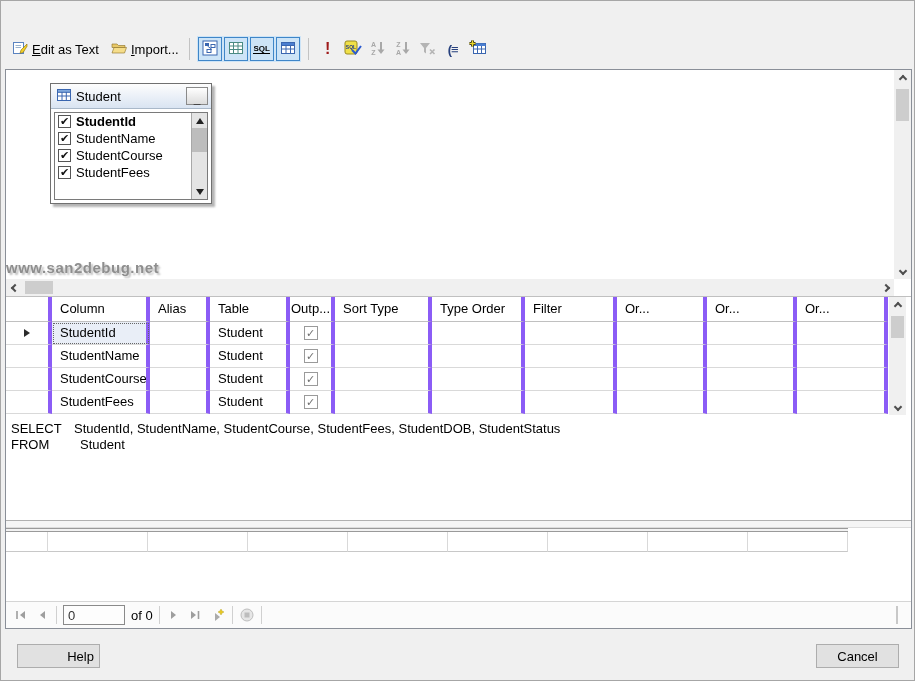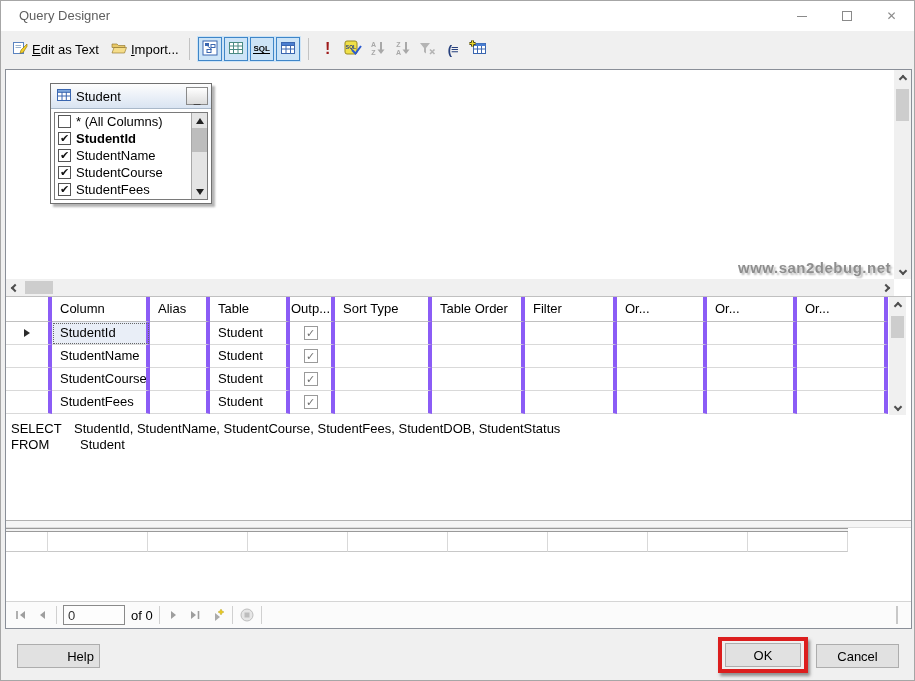--- a/index.html
+++ b/index.html
@@ -43,21 +43,21 @@
   .cbx { width:13px; height:13px; border:1px solid #555; background:#fff; display:flex; align-items:center; justify-content:center; font-size:11px; font-weight:bold; line-height:11px; color:#111; }
   .col-label { font-size:13px; white-space:nowrap; }
   .col-label.bold { font-weight:bold; }
   .list-scroll { position:absolute; top:0; right:0; bottom:0; width:16px; background:#e4e4e4; border-left:1px solid #a8a8a8; display:flex; flex-direction:column; }
   .list-scroll .arrowbox { height:15px; display:flex; align-items:center; justify-content:center; }
   .list-scroll .thumb { height:24px; background:#bdbdbd; }
   .list-scroll .track { flex:1; }
   .tri-up { width:0; height:0; border-left:4px solid transparent; border-right:4px solid transparent; border-bottom:6px solid #222; }
   .tri-down { width:0; height:0; border-left:4px solid transparent; border-right:4px solid transparent; border-top:6px solid #222; }
 
-  .watermark { position:absolute; top:189px; left:0; right:20px; text-align:right; font-weight:bold; font-size:15px; color:#8e8e8e; text-shadow:2px 2px 2px #bdbdbd; letter-spacing:.5px; }
+  .watermark { position:absolute; top:189px; left:0; right:20px; text-align:left; font-weight:bold; font-size:15px; color:#8e8e8e; text-shadow:2px 2px 2px #bdbdbd; letter-spacing:.5px; }
 
   
   .chev { display:inline-block; width:6px; height:6px; border-left:2px solid #4e4e4e; border-top:2px solid #4e4e4e; }
   .chev.up   { transform:rotate(45deg); }
   .chev.down { transform:rotate(225deg); }
   .chev.left { transform:rotate(-45deg); }
   .chev.right{ transform:rotate(135deg); }
   .dvscroll { position:absolute; top:0; right:0; width:17px; height:209px; background:#f0f0f0; }
   .dvscroll .sb-arrow { position:absolute; left:0; width:17px; height:17px; display:flex; align-items:center; justify-content:center; }
   .dvscroll .sb-thumb { position:absolute; left:2px; width:13px; background:#cdcdcd; }
@@ -111,34 +111,20 @@
   .help-btn { position:absolute; left:16px; top:15px; width:83px;padding-left:44px; }
   .cancel-btn { position:absolute; right:15px; top:15px; width:83px; }
   .ok-annotation { position:absolute; left:717px; top:8px; width:90px; height:36px; border:4px solid #dc1e1e; box-shadow:2px 3px 3px rgba(110,110,110,.75); display:flex; align-items:center; justify-content:center; }
   .ok-btn { width:76px; }
 </style>
 </head>
 <body>
 
 <div class="window">
 
-  <div class="titlebar">
-    <span class="title-text">Query Designer</span>
-    <div class="caption-btns">
-      <div class="cap-btn">
-          <span class="min-glyph"></span>
-        </div>
-      <div class="cap-btn">
-          <span class="max-glyph"></span>
-        </div>
-      <div class="cap-btn">
-          <span class="close-glyph">✕</span>
-        </div>
-    </div>
-  </div>
 
   <div class="toolbar">
     <div class="tbtn">
       <span>
         <svg width="16" height="16" viewBox="0 0 16 16">
             <rect x="1.5" y="2.5" width="10" height="11" fill="#fff" stroke="#5a83c0"></rect>
             <line x1="3.5" y1="5.5" x2="9" y2="5.5" stroke="#9ab2cc"></line>
             <line x1="3.5" y1="7.5" x2="9" y2="7.5" stroke="#9ab2cc"></line>
             <path d="M15 4 L9 10 L8 13.3 L11.3 12.3 L15 6.3z" fill="#f2cf2a" stroke="#8a6d00" stroke-width="0.6"></path>
           </svg>
@@ -268,24 +254,20 @@
                 <line x1="0.5" y1="7" x2="13.5" y2="7" stroke="#3a66b0"></line>
                 <line x1="5" y1="3" x2="5" y2="11.5" stroke="#3a66b0"></line>
                 <line x1="9.3" y1="3" x2="9.3" y2="11.5" stroke="#3a66b0"></line>
               </svg>
           </span>
           <span class="table-card-title">Student</span>
           <span class="card-min-btn">_</span>
         </div>
         <div class="col-list">
           <div class="col-item">
-            <span class="cbx"></span>
-            <span class="col-label">* (All Columns)</span>
-          </div>
-          <div class="col-item">
             <span class="cbx">✔</span>
             <span class="col-label bold">StudentId</span>
           </div>
           <div class="col-item">
             <span class="cbx">✔</span>
             <span class="col-label">StudentName</span>
           </div>
           <div class="col-item">
             <span class="cbx">✔</span>
             <span class="col-label">StudentCourse</span>
@@ -328,21 +310,21 @@
     </div>
 
     <div class="gridpane">
       <div class="grow ghead">
         <div class="gcell c0"></div>
         <div class="gcell c1">Column</div>
         <div class="gcell c2">Alias</div>
         <div class="gcell c3">Table</div>
         <div class="gcell c4">Outp...</div>
         <div class="gcell c5">Sort Type</div>
-        <div class="gcell c6">Table Order</div>
+        <div class="gcell c6">Type Order</div>
         <div class="gcell c7">Filter</div>
         <div class="gcell c8">Or...</div>
         <div class="gcell c9">Or...</div>
         <div class="gcell c10">Or...</div>
       </div>
 
       <div class="grow gdata">
         <div class="gcell c0">
             <span class="row-arrow"></span>
           </div>
@@ -487,19 +469,16 @@
             <rect x="4.5" y="4.5" width="5" height="5" fill="#bdbdbd"></rect>
           </svg>
       </div>
       <div class="nav-sep"></div>
       <div class="nav-mini-line"></div>
     </div>
   </div>
 
   <div class="footer">
     <button class="btn help-btn">Help</button>
-    <div class="ok-annotation">
-      <button class="btn ok-btn">OK</button>
-    </div>
     <button class="btn cancel-btn">Cancel</button>
   </div>
 
 </div>
 
 </body></html>

